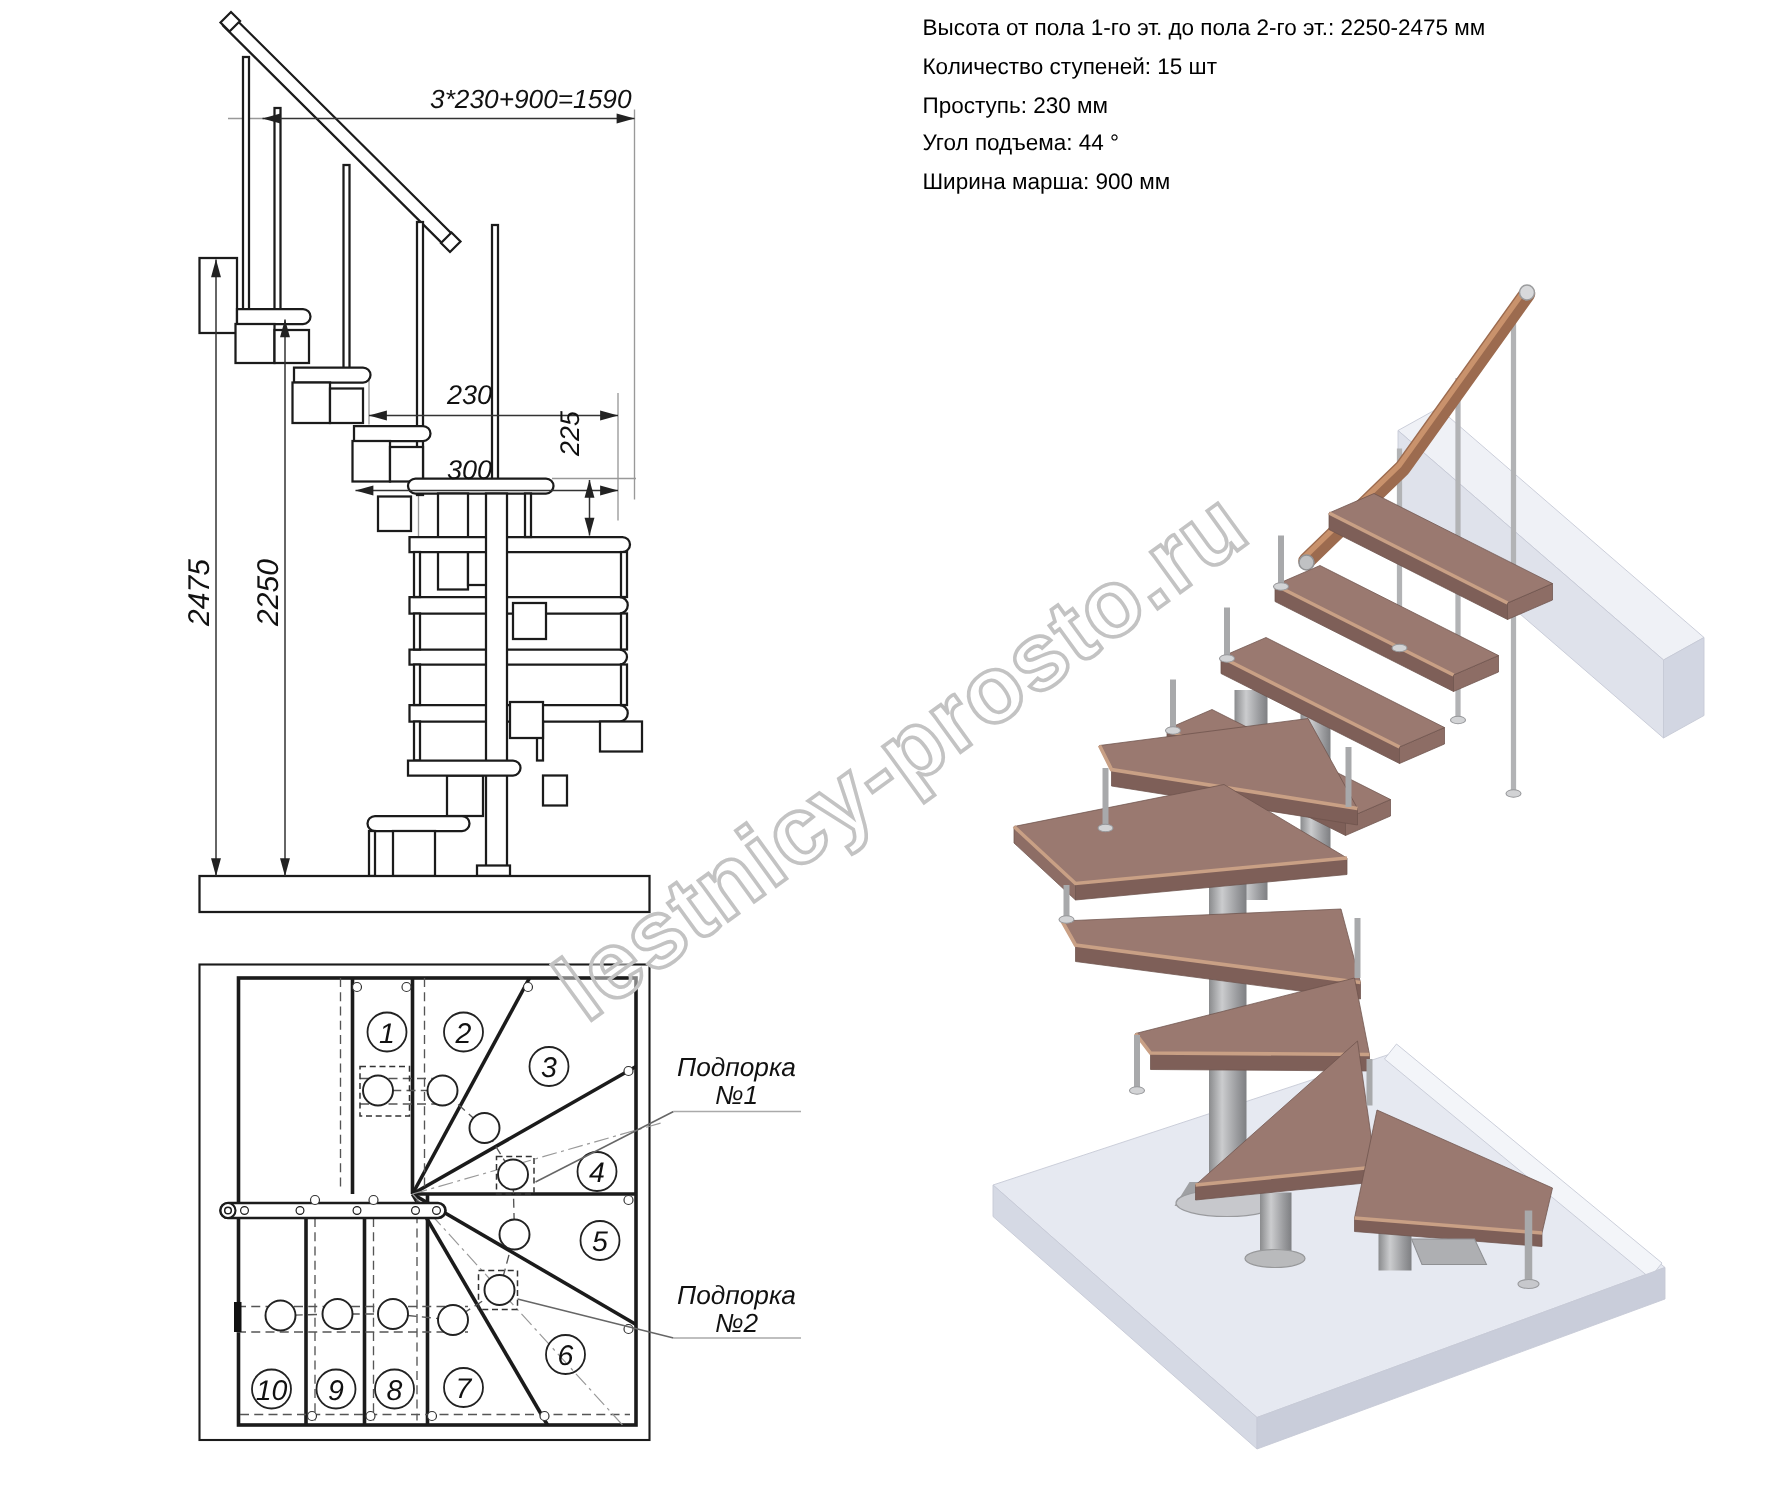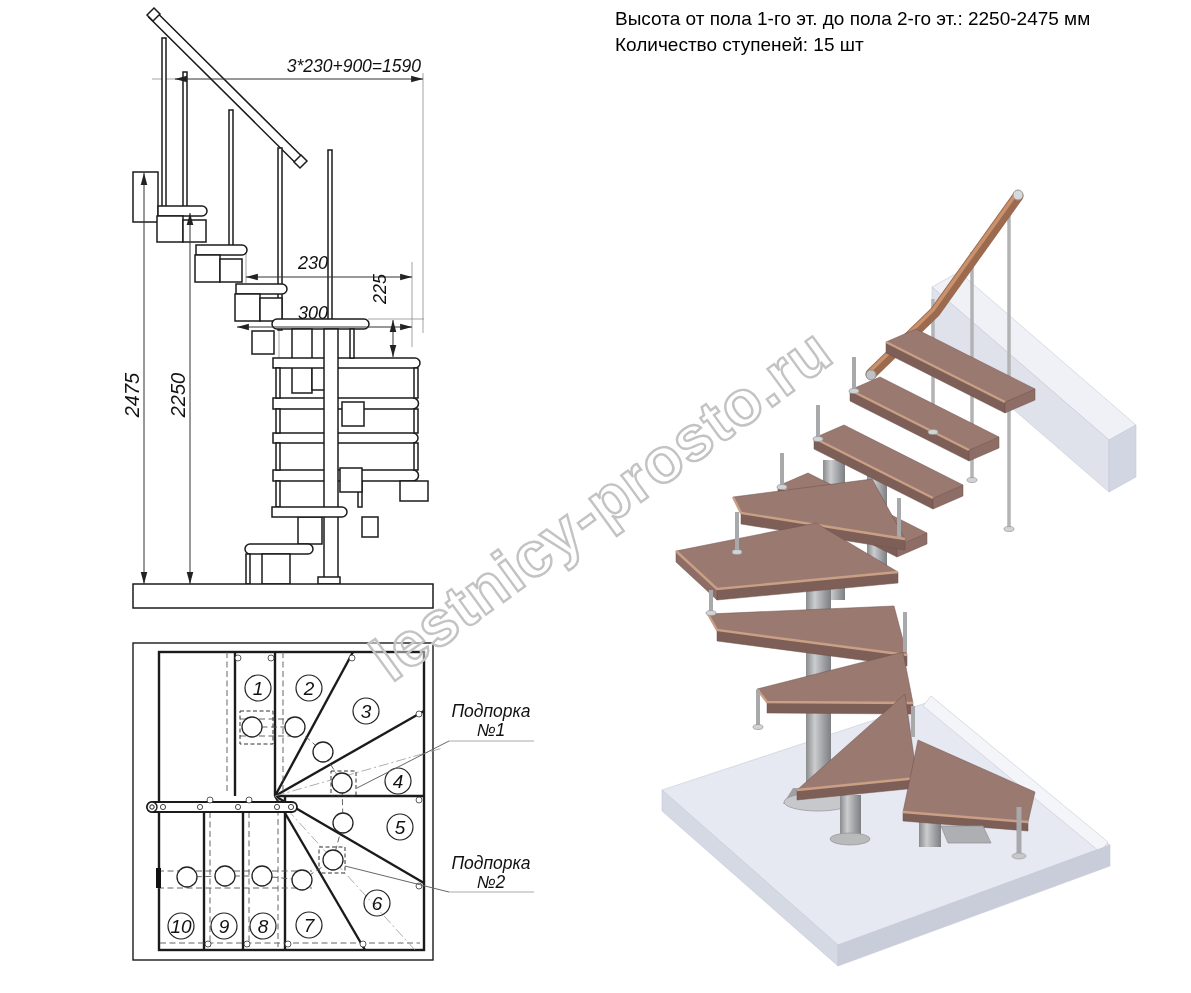--- a/index.html
+++ b/index.html
@@ -1,19 +1,19 @@
 <!DOCTYPE html>
 <html><head>
 <meta charset="utf-8">
 <style>
   html,body{margin:0;padding:0;}
   body{width:1191px;height:993px;background:#ffffff;position:relative;overflow:hidden;
        font-family:"Liberation Sans", sans-serif;}
   .specs{position:absolute;left:615px;top:6px;z-index:2;}
-  .specs div{font-size:19px;line-height:25.8px;color:#000;white-space:nowrap;}
+  .specs div{font-size:15px;line-height:25.8px;color:#000;white-space:nowrap;}
   .wm{position:absolute;left:303px;top:468px;width:596px;z-index:6;text-align:center;
       transform:rotate(-36deg);font-size:63px;font-weight:bold;letter-spacing:1px;
       color:rgba(255,255,255,0.45);-webkit-text-stroke:2.4px #c3c3c3;pointer-events:none;}
   svg{position:absolute;}
   #sideview{left:0;top:0;}
   #planview{left:0;top:630px;}
   #render3d{left:600px;top:150px;z-index:1;}
   .dimtxt{font-style:italic;fill:#111;}
 </style>
 </head>
@@ -379,15 +379,18 @@
   <g>
     <polygon points="941,826 983,826 991,843 948,843" fill="#aeafb2" stroke="#8f9093" stroke-width="0.7"></polygon>
     <line x1="1019" y1="807" x2="1019" y2="854" stroke="#a8a9ab" stroke-width="5"></line>
     <ellipse cx="1019" cy="856" rx="7" ry="3" fill="#c7c8cc" stroke="#9a9b9e" stroke-width="0.7"></ellipse>
   </g>
 </svg>
 
 <div class="specs">
   <div>Высота от пола 1-го эт. до пола 2-го эт.: 2250-2475 мм</div>
   <div>Количество ступеней: 15 шт</div>
+  <div>Проступь: 230 мм</div>
+  <div>Угол подъема: 44 °</div>
+  <div>Ширина марша: 900 мм</div>
 </div>
 
 <div class="wm">lestnicy-prosto.ru</div>
 
 </body></html>

